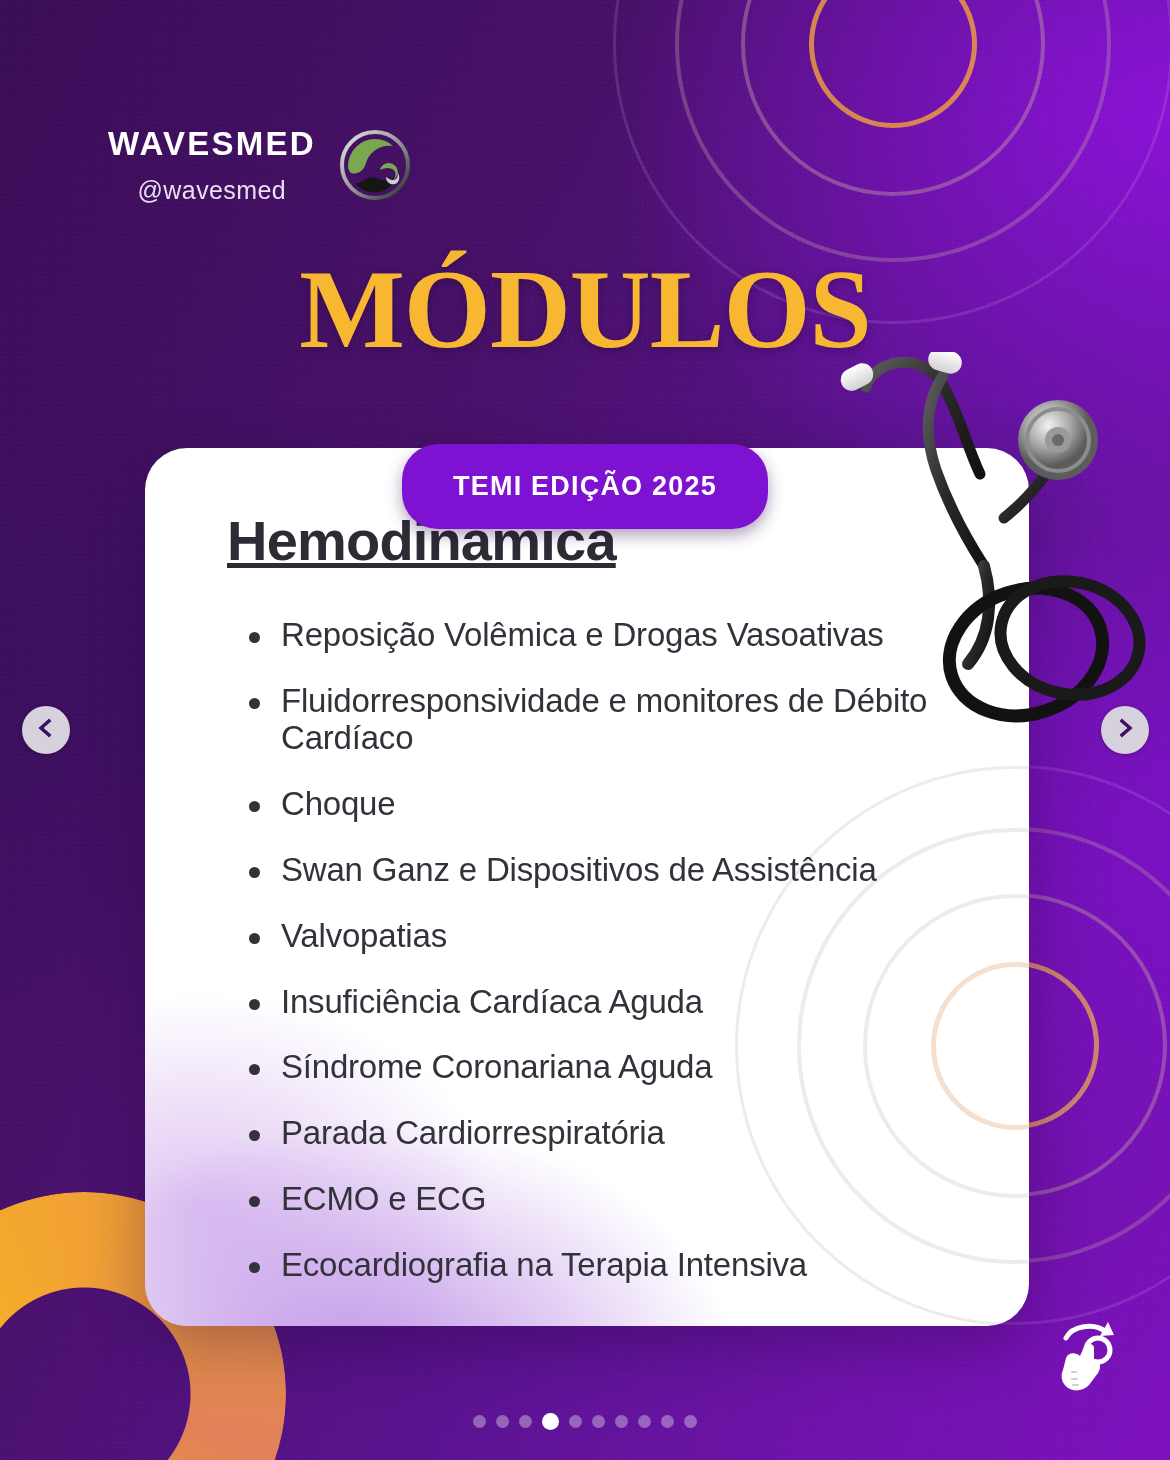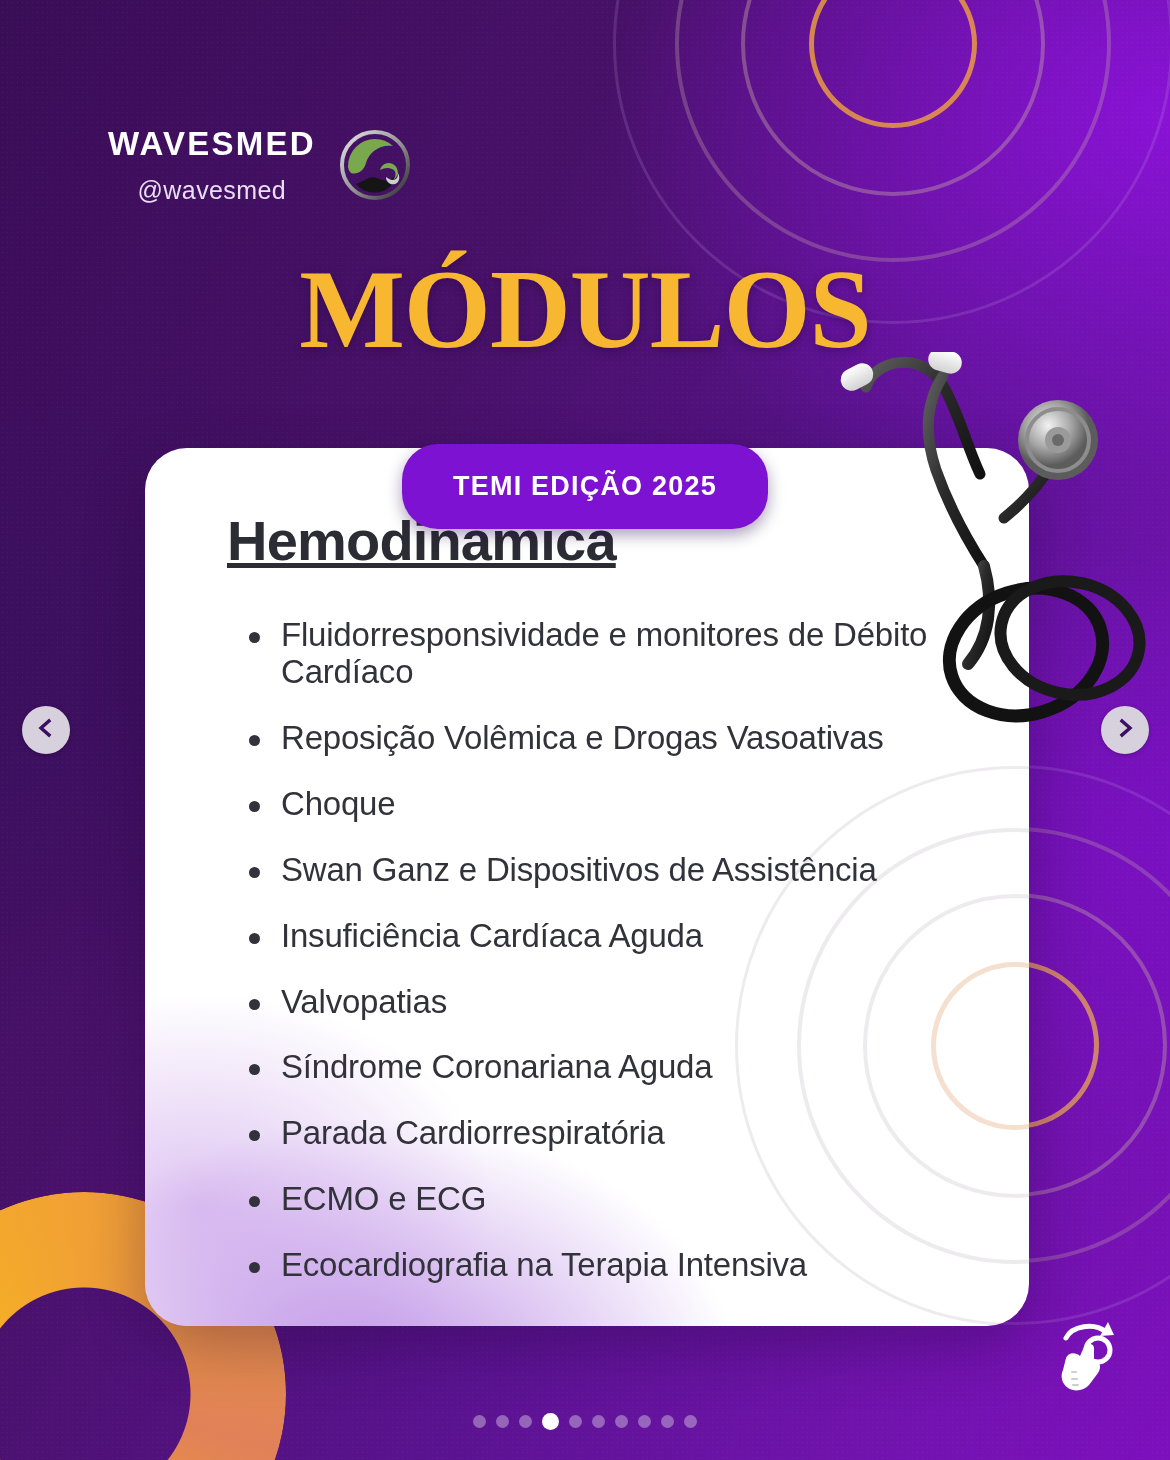--- a/index.html
+++ b/index.html
@@ -215,26 +215,26 @@
     <div class="card-rings">
       <div class="ring c1"></div>
       <div class="ring c2"></div>
       <div class="ring c3"></div>
       <div class="ring c4"></div>
     </div>
 
     <div class="card-inner">
       <div class="card-title">Hemodinâmica</div>
       <ul class="topic-list">
+        <li>Reposição Volêmica e Drogas Vasoativas</li>
         <li>Fluidorresponsividade e monitores de Débito Cardíaco</li>
-        <li>Reposição Volêmica e Drogas Vasoativas</li>
         <li>Choque</li>
         <li>Swan Ganz e Dispositivos de Assistência</li>
+        <li>Valvopatias</li>
         <li>Insuficiência Cardíaca Aguda</li>
-        <li>Valvopatias</li>
         <li>Síndrome Coronariana Aguda</li>
         <li>Parada Cardiorrespiratória</li>
         <li>ECMO e ECG</li>
         <li>Ecocardiografia na Terapia Intensiva</li>
       </ul>
     </div>
   </div>
 
   <div class="donut"></div>
 

